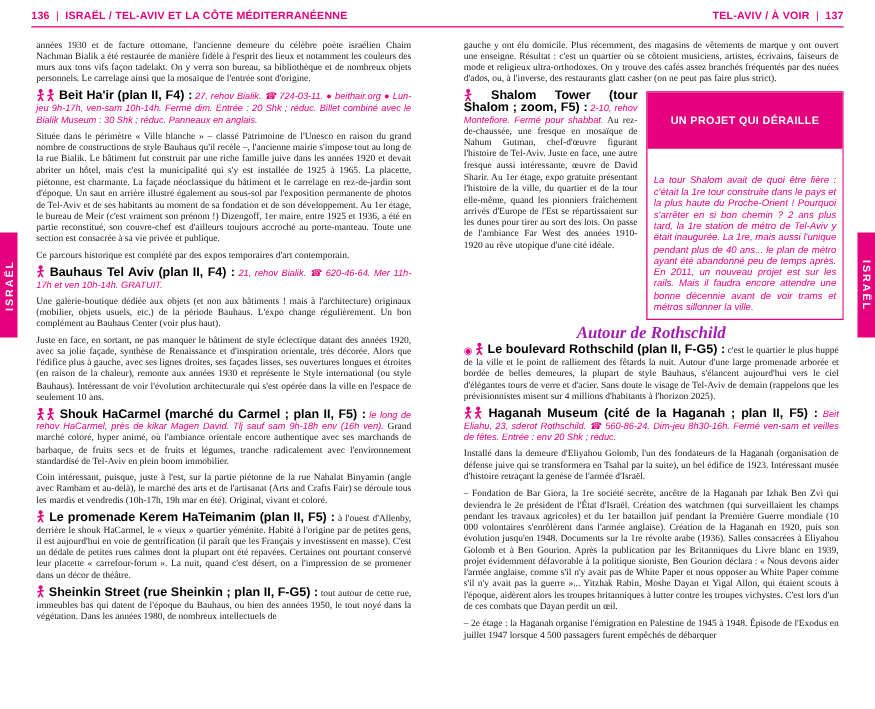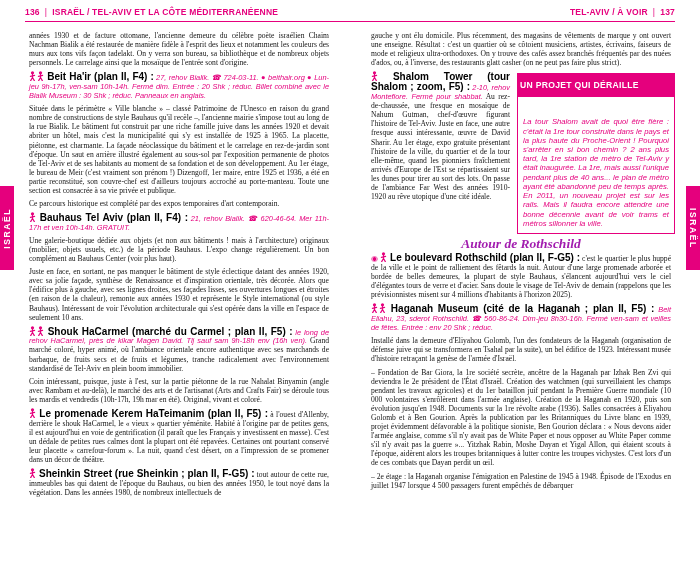--- a/index.html
+++ b/index.html
@@ -33,21 +33,21 @@
   p.entry { margin-top:3.5px; }
   .head { font-family:"Liberation Sans", sans-serif; font-weight:bold; font-size:10px; color:#000; }
   .info { font-family:"Liberation Sans", sans-serif; font-style:italic; color:var(--pink); font-size:7.4px; }
   .icons { color:var(--pink); white-space:nowrap; }
   .icons svg { display:inline-block; width:7px; height:10px; vertical-align:-1.5px; margin-right:1px; }
   .fisheye { color:var(--pink); font-family:"DejaVu Sans", sans-serif; font-size:8px; vertical-align:-0.5px; }
 
   
   .pinkbox { float:right; width:158px; margin:2px 0 5px 7px; border:1.6px solid var(--pink); background:#fff; }
   .pinkbox-title { background:var(--pink); color:#fff; font-family:"Liberation Sans", sans-serif;
-                   font-weight:bold; font-size:8.6px; text-align:left; padding:7px 2px; letter-spacing:.3px; }
+                   font-weight:bold; font-size:8.6px; text-align:center; padding:18px 2px; letter-spacing:.3px; }
   .pinkbox-body { color:var(--pink); font-style:italic; font-family:"Liberation Sans", sans-serif;
                   font-size:7.7px; line-height:9.2px; padding:20px 5px 5px; text-align:justify; }
 
   .section-heading { clear:both; font-family:"Liberation Serif", serif; font-style:italic;
                      font-weight:bold; font-size:13.5px; color:#a21caf; margin:8px 0 4px; text-align:center; }
 </style>
 </head>
 <body>
 
 <div class="page">

